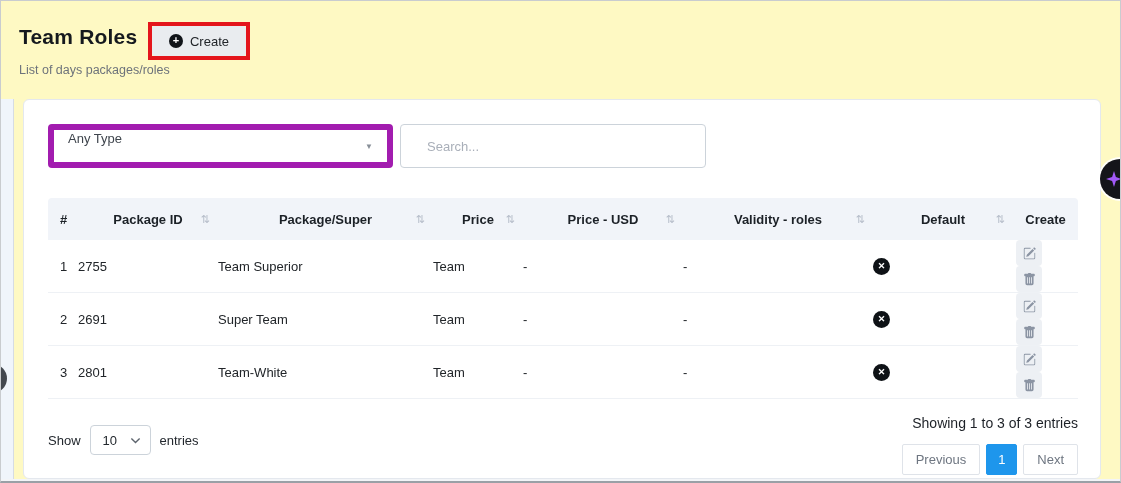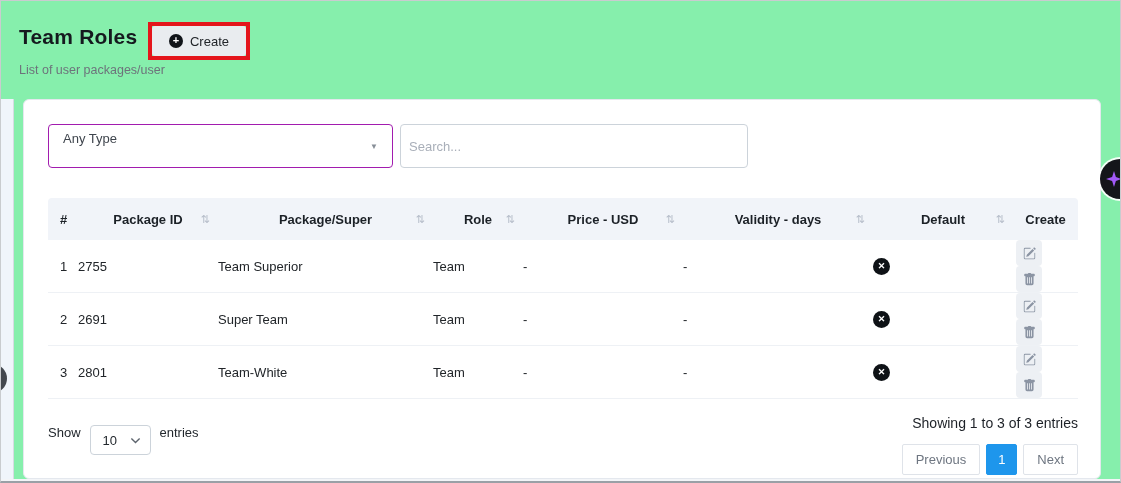--- a/index.html
+++ b/index.html
@@ -1,21 +1,21 @@
 <!DOCTYPE html>
 <html><head>
 <meta charset="utf-8">
 <style>
   * { margin:0; padding:0; box-sizing:border-box; }
   html,body { background:#ffffff; }
   body { font-family:"Liberation Sans", sans-serif; }
 
   .screen {
     position:relative; width:1121px; height:483px;
-    background:#86efac; overflow:hidden;
+    background:#fef9c3; overflow:hidden;
     border:1px solid #c9cccf; border-bottom:2px solid #9aa0a6;
   }
 
   
   .page-title {
     position:absolute; left:18px; top:24px;
     font-size:21px; font-weight:700; color:#15191e; letter-spacing:.2px;
   }
   .annotation-box {
     position:absolute; left:147px; top:21px; width:102px; height:38px;
@@ -46,31 +46,31 @@
 
   
   .card {
     position:absolute; left:22px; top:98px; width:1078px; height:380px;
     background:#fff; border:1px solid #e4e8ee; border-radius:6px; padding:24px;
   }
 
   .filters { display:flex; gap:7px; }
   .type-select {
     position:relative; width:345px; height:44px;
-    border:1px solid #a21caf; border-radius:4px; background:#fff;
+    border:6px solid #a21caf; border-radius:4px; background:#fff;
     display:flex; align-items:center; padding:0 30px 15px 14px;
     font-size:13px; color:#3f454d; cursor:pointer;
   }
   .type-caret {
     position:absolute; right:14px; top:50%; transform:translateY(-50%);
     font-size:8px; color:#888f98;
   }
   .search-input {
-    width:348px; height:44px; border:1px solid #ccd3da; border-radius:4px;
-    padding:0 8px; font-size:13px; color:#333; font-family:inherit; outline:none;
+    width:306px; height:44px; border:1px solid #ccd3da; border-radius:4px;
+    padding:0 26px; font-size:13px; color:#333; font-family:inherit; outline:none;
   }
   .search-input::placeholder { color:#a9afb9; }
 
   
   table { margin-top:30px; width:1030px; border-collapse:collapse; table-layout:fixed; font-size:13px; }
   thead th {
     background:#f1f4f9; height:42px; font-weight:700; color:#1c2127;
     position:relative; cursor:pointer;
   }
   thead th:first-child { text-align:left; padding-left:12px; border-radius:4px 0 0 0; cursor:default; }
@@ -88,21 +88,21 @@
     align-items:center; justify-content:center; cursor:pointer;
   }
   .action-btn {
     width:26px; height:26px; border:none; border-radius:4px; background:#edf0f4;
     color:#8b94a3; display:inline-flex; align-items:center; justify-content:center;
     cursor:pointer; margin:0 3px; vertical-align:middle;
   }
 
   
   .table-footer { margin-top:14px; width:1030px; display:flex; justify-content:space-between; align-items:flex-start; }
-  .show-group { display:flex; align-items:flex-start; gap:9px; font-size:13px; color:#23282e; margin-top:12px; }
+  .show-group { display:flex; align-items:center; gap:9px; font-size:13px; color:#23282e; margin-top:12px; }
   .page-size {
     width:61px; height:30px; border:1px solid #ccd3da; border-radius:4px; background:#fff;
     display:flex; align-items:center; justify-content:space-between;
     padding:0 9px 0 12px; font-size:13px; color:#23282e; cursor:pointer;
   }
   .right-group { display:flex; flex-direction:column; align-items:flex-end; gap:13px; }
   .showing { font-size:14px; color:#1d2127; margin-top:2px;margin-left:16px; }
   .pagination { display:flex; gap:6px; }
   .page-btn {
     height:31px; padding:0 13px; border:1px solid #dfe3e9; background:#fff;
@@ -131,21 +131,21 @@
 
   <div class="page-title">Team Roles</div>
 
   <div class="annotation-box">
     <button class="create-btn">
       <span class="plus-circle">+</span>
       <span>Create</span>
     </button>
   </div>
 
-  <div class="page-subtitle">List of user packages/user</div>
+  <div class="page-subtitle">List of days packages/roles</div>
 
   <div class="left-strip"></div>
   <div class="bottom-strip"></div>
 
   <div class="card">
 
     <div class="filters">
       <div class="type-select">
         <span>Any Type</span>
         <span class="type-caret">▼</span>
@@ -162,23 +162,23 @@
         <col style="width:160px">
           <col style="width:190px">
           <col style="width:140px">
           <col style="width:65px">
       </colgroup>
       <thead>
         <tr>
           <th><span>#</span></th>
           <th><span>Package ID</span><span class="sort-ic">⇅</span></th>
           <th><span>Package/Super</span><span class="sort-ic">⇅</span></th>
-          <th><span>Role</span><span class="sort-ic">⇅</span></th>
+          <th><span>Price</span><span class="sort-ic">⇅</span></th>
           <th><span>Price - USD</span><span class="sort-ic">⇅</span></th>
-          <th><span>Validity - days</span><span class="sort-ic">⇅</span></th>
+          <th><span>Validity - roles</span><span class="sort-ic">⇅</span></th>
           <th><span>Default</span><span class="sort-ic">⇅</span></th>
           <th><span>Create</span></th>
         </tr>
       </thead>
       <tbody>
         <tr>
           <td class="num">1</td>
           <td>2755</td>
           <td>Team Superior</td>
           <td>Team</td>

